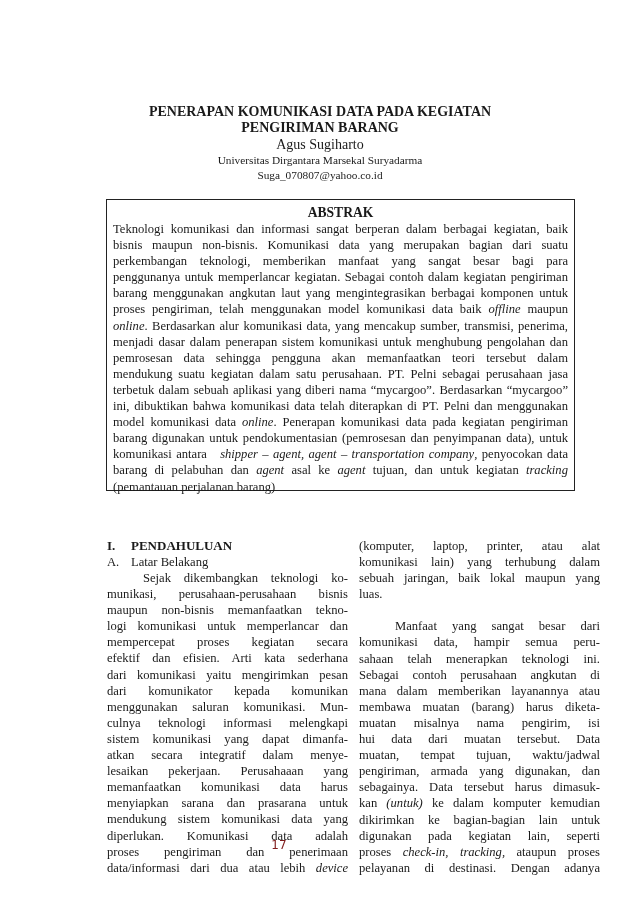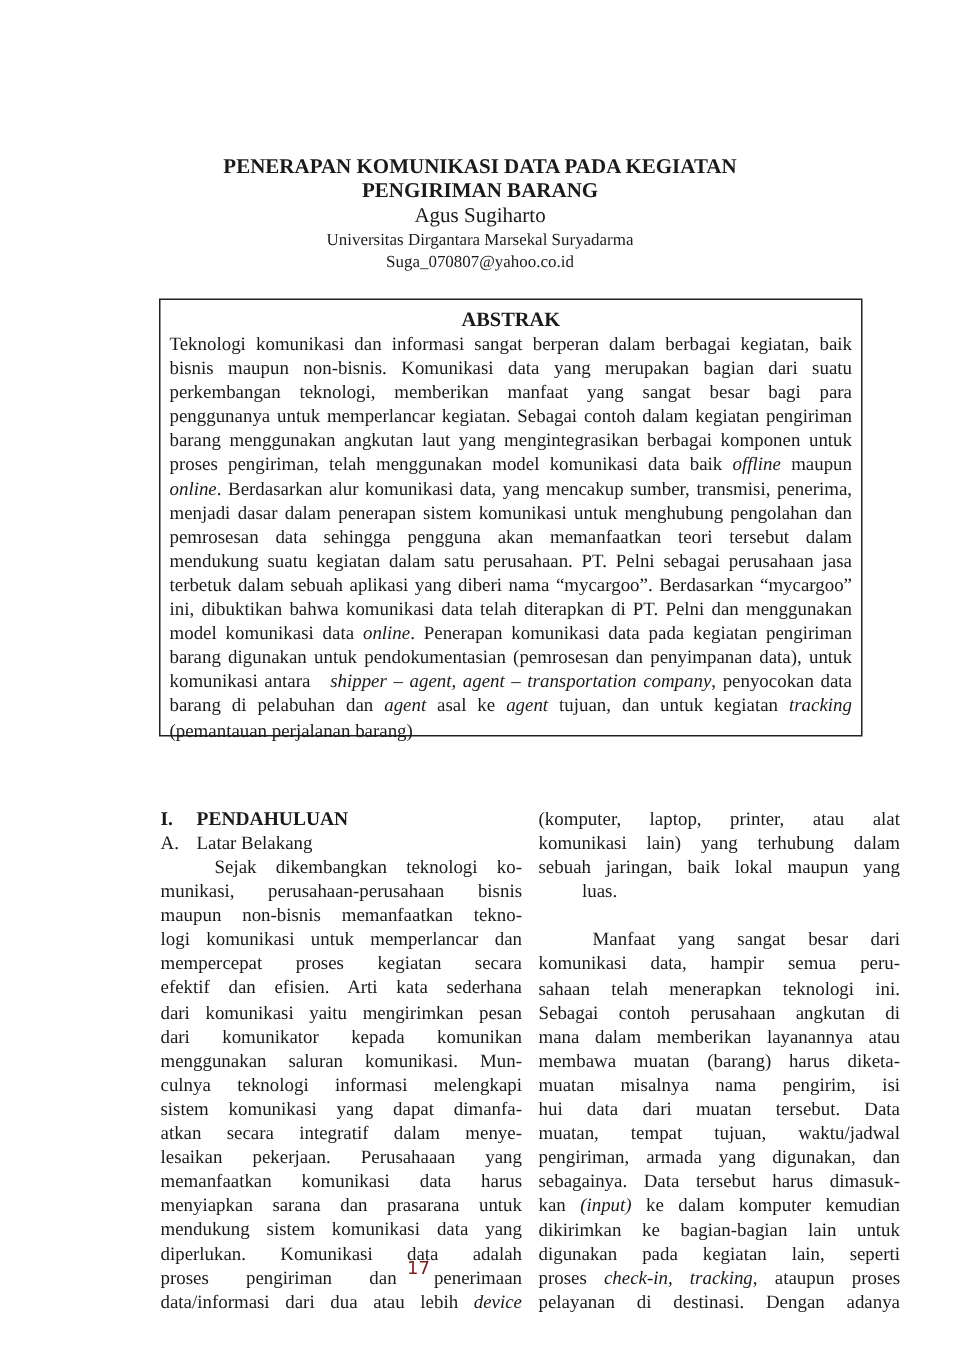--- a/index.html
+++ b/index.html
@@ -19,21 +19,21 @@
   }
   .abstract-title { text-align: center; font-weight: bold; font-size: 13.6px; line-height: 16px; margin-top: 1px; }
   .abstract-body { font-size: 12.6px; line-height: 16.1px; text-align: justify; }
   .abstract-body .line { display: block; text-align: justify; text-align-last: justify; white-space: nowrap; overflow: visible; }
   .abstract-body .line.last { text-align-last: left; }
 
   .col { position: absolute; top: 538px; width: 241px; font-size: 12.6px; line-height: 16.1px; }
   .col-left { left: 107px; }
   .col-right { left: 359px; }
   .col .line { display: block; text-align: justify; text-align-last: justify; white-space: nowrap; }
-  .col .line.last { text-align-last: left; margin-left: 29px; }
+  .col .line.last { text-align-last: left; }
   .col .indent { padding-left: 36px; }
   .h1 { font-weight: bold; font-size: 13px; line-height: 16px; }
   .h1 .num { display: inline-block; width: 24px; }
   .h2 { font-size: 12.6px; line-height: 16px; }
   .h2 .num { display: inline-block; width: 24px; }
   .gap { height: 16px; }
   i { font-style: italic; }
 
   .page-number {
     position: absolute; left: 0; width: 558px; top: 838px; text-align: center;
@@ -108,20 +108,20 @@
   <span class="line">komunikasi data, hampir semua peru-</span>
   <span class="line">sahaan telah menerapkan teknologi ini.</span>
   <span class="line">Sebagai contoh perusahaan angkutan di</span>
   <span class="line">mana dalam memberikan layanannya atau</span>
   <span class="line">membawa muatan (barang) harus diketa-</span>
   <span class="line">muatan misalnya nama pengirim, isi</span>
   <span class="line">hui data dari muatan tersebut. Data</span>
   <span class="line">muatan, tempat tujuan, waktu/jadwal</span>
   <span class="line">pengiriman, armada yang digunakan, dan</span>
   <span class="line">sebagainya. Data tersebut harus dimasuk-</span>
-  <span class="line"><span>kan</span> <i>(input)</i> <span>ke dalam komputer kemudian</span></span>
+  <span class="line"><span>kan</span> <i>(untuk)</i> <span>ke dalam komputer kemudian</span></span>
   <span class="line">dikirimkan ke bagian-bagian lain untuk</span>
   <span class="line">digunakan pada kegiatan lain, seperti</span>
   <span class="line"><span>proses</span> <i>check-in, tracking,</i> <span>ataupun proses</span></span>
   <span class="line">pelayanan di destinasi. Dengan adanya</span>
 </div>
 
 <div class="page-number">17</div>
 
 </body></html>

